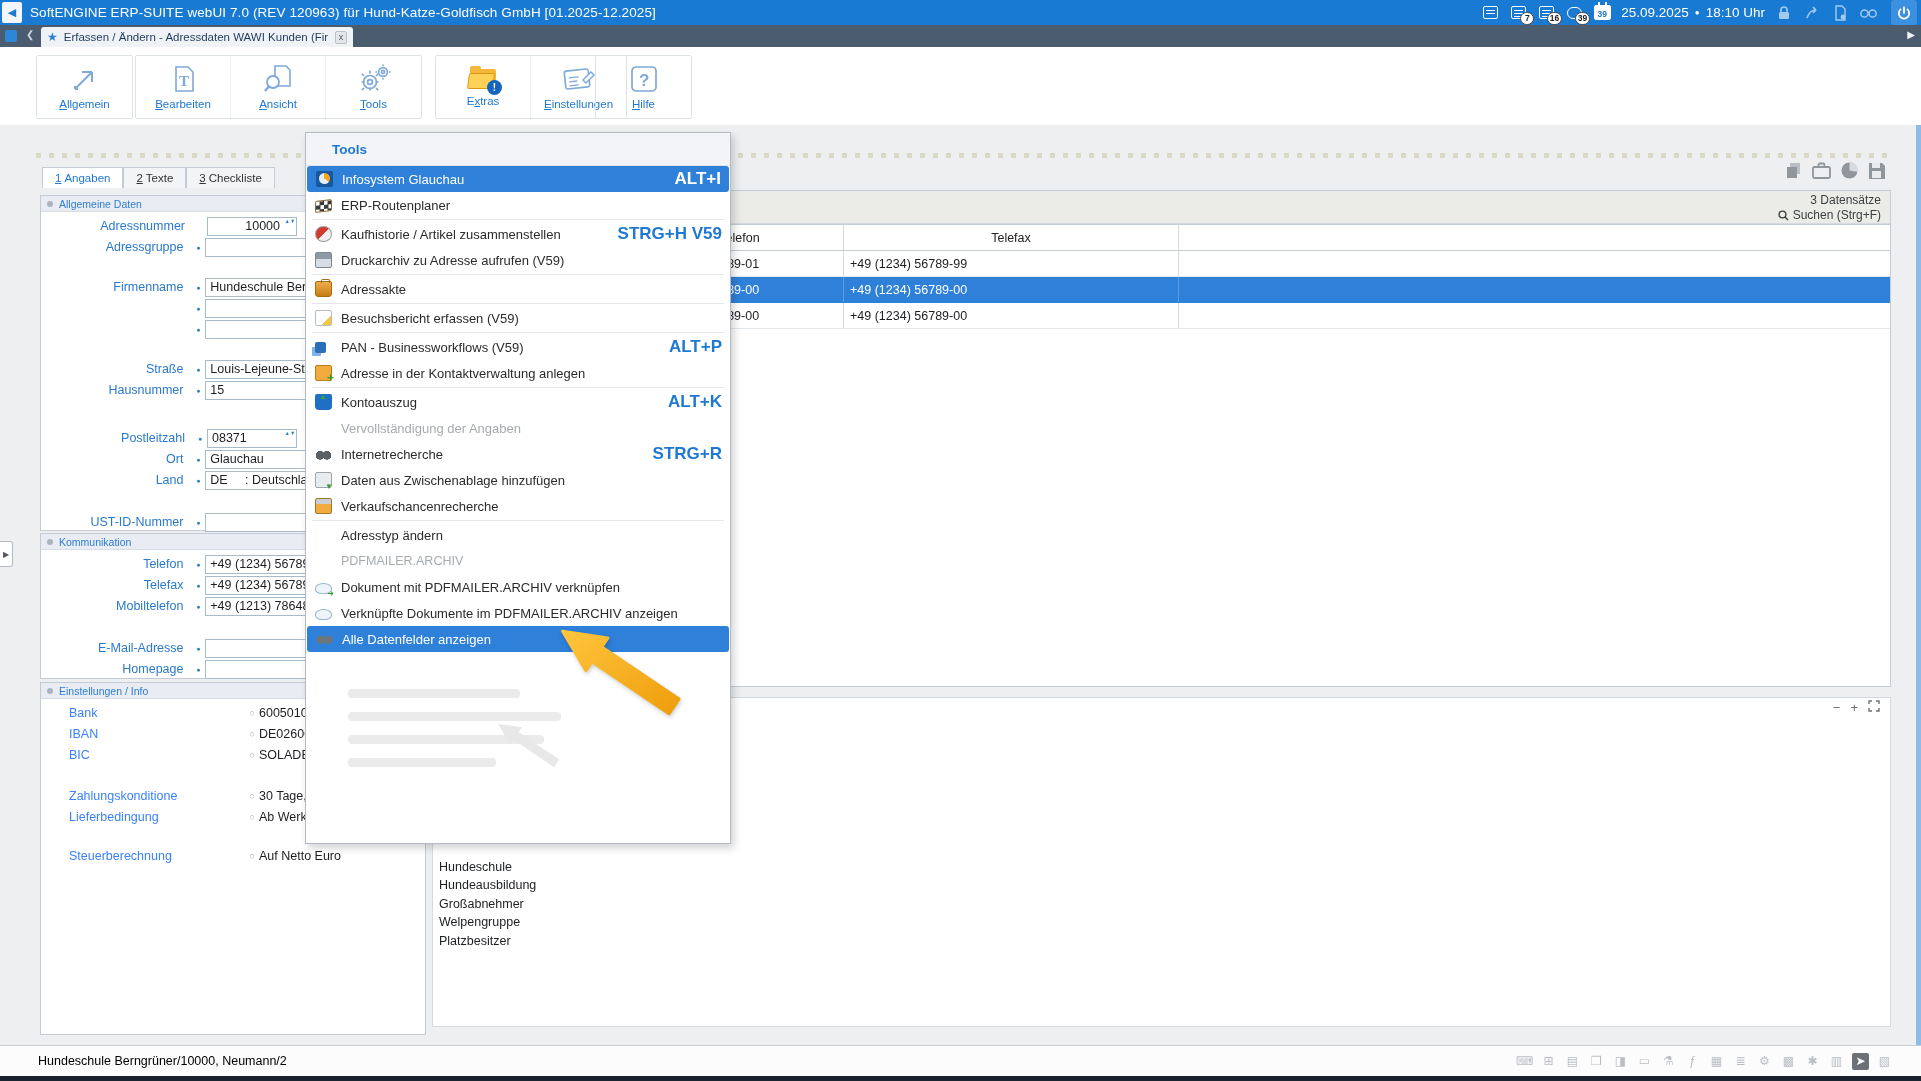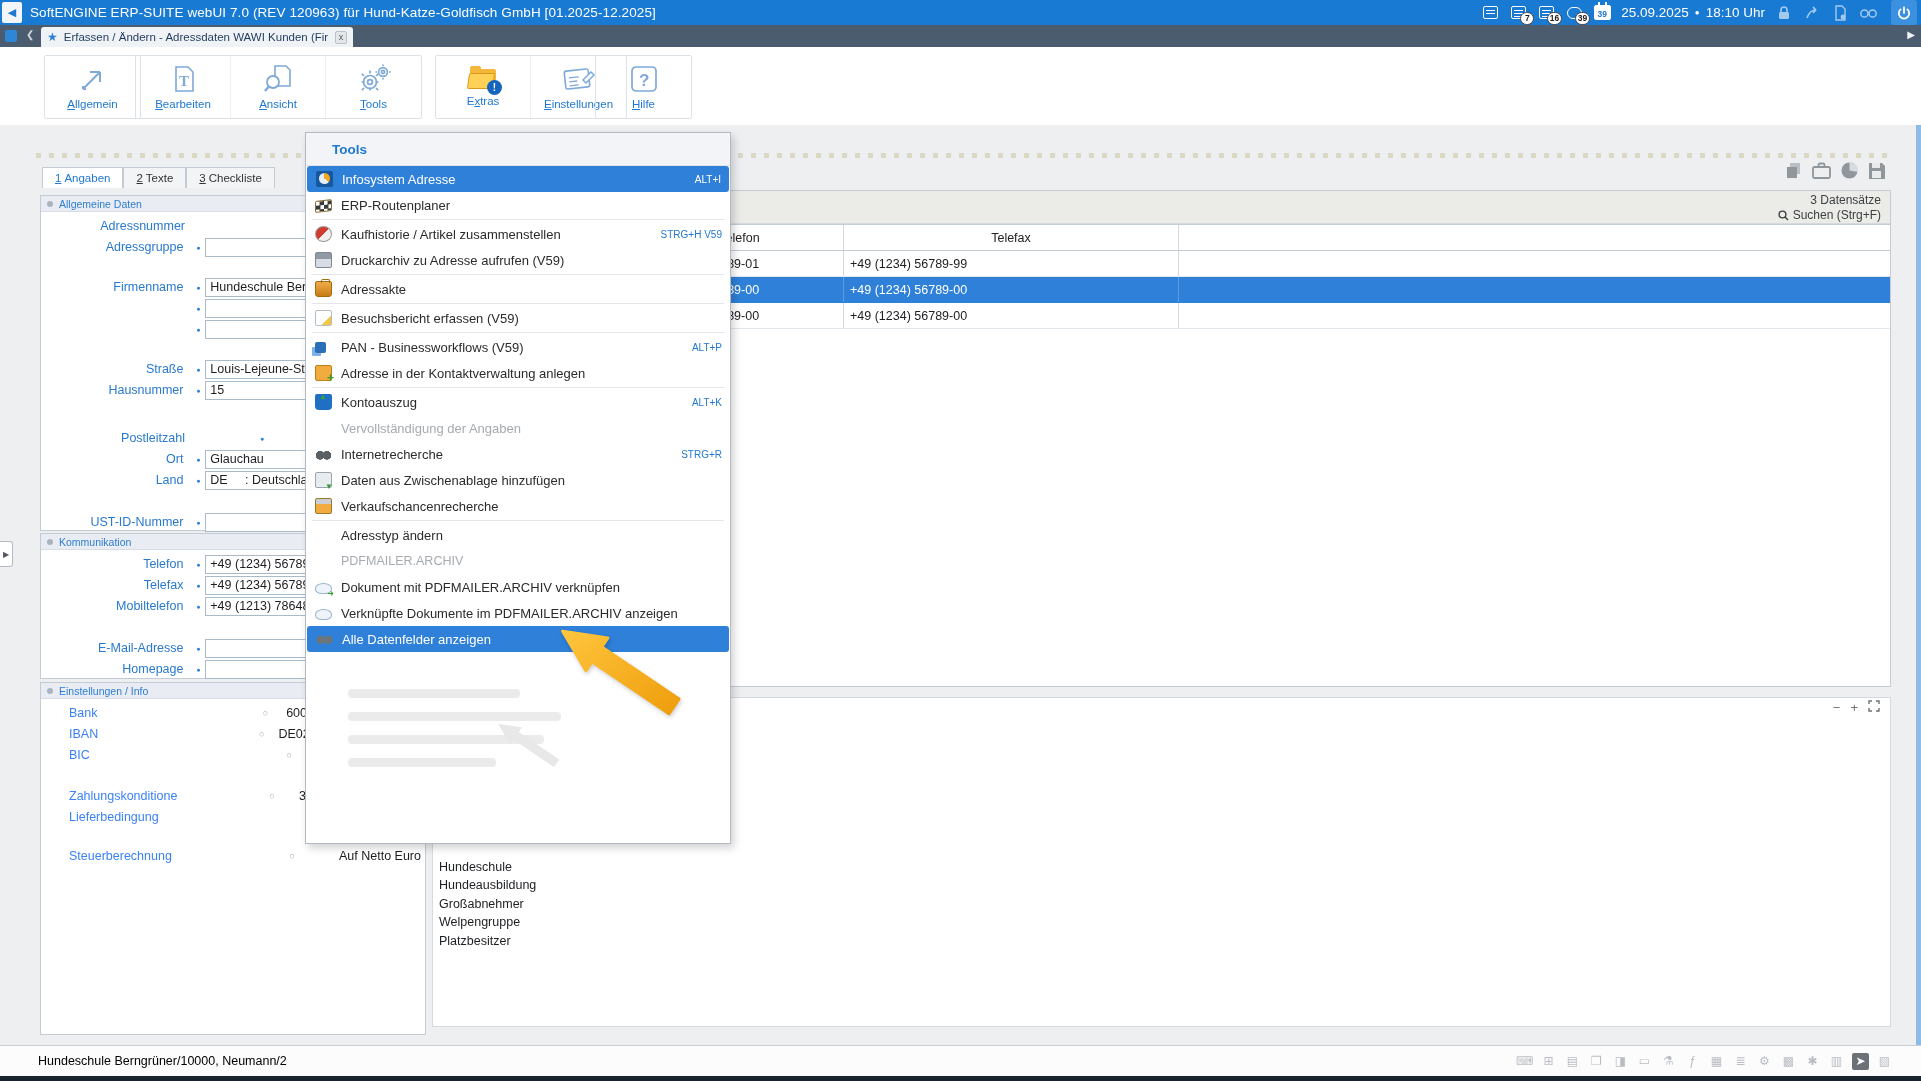--- a/index.html
+++ b/index.html
@@ -56,21 +56,21 @@
 
   
   .panel-left { position:absolute; left:40px; top:42px; width:386px; height:868px; }
   .ftabs { position:absolute; left:2px; top:0; display:flex; }
   .ftab { height:21px; padding:0 12px; font-size:11.5px; display:flex; align-items:center; gap:3px; background:#f2f4f6; border:1px solid #c3ccd6; border-bottom:none; color:#333; }
   .ftab.active { background:#fff; color:#1f78d1; position:relative; z-index:2; }
   .ftab .tnum { text-decoration:underline; }
   .fsec { position:absolute; left:0; width:386px; background:#fff; border:1px solid #c3ccd6; }
   .fsec-h { height:16px; background:#e9edf3; border-bottom:1px solid #d6dde5; display:flex; align-items:center; gap:6px; padding-left:6px; font-size:10.5px; color:#2d7dd2; }
   .fsec-h .sdot { width:6px; height:6px; border-radius:50%; background:#a9b4bf; }
-  .frow { position:absolute; left:4px; right:4px; height:20px; display:flex; align-items:center;justify-content:space-between; }
+  .frow { position:absolute; left:4px; right:4px; height:20px; display:flex; align-items:center; }
   .flabel { width:148px; text-align:right; padding-right:8px; font-size:12.5px; color:#2979cc; white-space:nowrap; }
   .flabel.lite { color:#3b82f6; text-align:left; padding-left:24px; width:200px; }
   .fdot { width:14px; text-align:center; color:#2e80d9; font-size:7px; }
   .fcirc { width:14px; text-align:center; color:#9fb0c0; font-size:9px; }
   .finput { width:218px; height:19px; border:1px solid #a9bac9; background:#fff; font-size:12.5px; font-family:"Liberation Sans",sans-serif; color:#1c1e21; padding:0 4px; }
   .finput.short { width:90px; }
   .finput.ra { text-align:right; padding-right:16px; }
   .spinwrap { position:relative; }
   .spin { position:absolute; right:2px; top:2px; width:10px; display:flex; flex-direction:column; align-items:center; color:#2e80d9; font-size:5.5px; line-height:7px; }
   .fval { font-size:12.5px; color:#1c1e21; white-space:pre; }
@@ -95,21 +95,21 @@
   .low-controls { position:absolute; right:10px; top:2px; display:flex; gap:10px; align-items:center; color:#6b7075; font-size:13px; }
   .keywords { position:absolute; left:6px; top:160px; font-size:12.5px; color:#1c1e21; line-height:18.4px; }
 
   .edgehandle { position:absolute; left:0; top:416px; width:13px; height:26px; background:#fff; border:1px solid #b4bac2; border-left:none; border-radius:0 3px 3px 0; display:flex; align-items:center; justify-content:center; color:#556; font-size:8px; }
 
   
   .menu { position:absolute; left:305px; top:132px; width:426px; height:712px; background:#fff; border:1px solid #b4bac2; box-shadow:3px 4px 8px rgba(0,0,0,.18); z-index:20; }
   .menu-title { height:33px; line-height:33px; background:#f2f4f7; color:#1f78d1; font-weight:bold; font-size:13.5px; padding-left:26px; border-bottom:1px solid #e0e3e7; }
   .mitem { height:26px; display:flex; align-items:center; padding:0 8px 0 9px; font-size:13px; color:#2b2b2b; }
   .mitem .mlabel { white-space:nowrap; overflow:hidden; }
-  .mitem .mshort { margin-left:auto; color:#1f78d1; font-size:10px; padding-left:10px; }
+  .mitem .mshort { margin-left:auto; color:#1f78d1; font-size:17px; padding-left:10px;font-weight:bold; }
   .mitem.hl { background:#2e80d9; color:#fff; border-radius:3px; margin:0 1px; }
   .mitem.hl .mshort { color:#fff; }
   .mitem.dis { color:#a6abb0; }
   .mitem.sechead { color:#a6abb0; font-size:12.5px; }
   .msep { height:1px; background:#e4e7ea; margin:1px 6px; }
   .mi { width:17px; height:16px; margin-right:9px; flex:none; position:relative; border-radius:2px; }
   .ic-info { background:#17579e; }
   .ic-info:after{content:"";position:absolute;left:3px;top:2px;width:11px;height:11px;border-radius:50%;background:conic-gradient(#f5a81c 0 130deg,#e8eef5 130deg 360deg);}
   .ic-flag { background:conic-gradient(#3a3a3a 0 25%,#fff 0 50%,#3a3a3a 0 75%,#fff 0) 0 0/8px 8px; border:1px solid #8a6d3b; transform:skewY(-6deg); height:12px; margin-top:2px; }
   .ic-hist { border-radius:50%; background:linear-gradient(135deg,#d23b2f 50%,#f0f0f0 50%); border:1px solid #9a9a9a; }
@@ -223,21 +223,21 @@
   <span class="tb-chev-l">❮</span>
   <div class="doc-tab">
     <span class="star">★</span>
     <span class="tlabel">Erfassen / Ändern - Adressdaten WAWI Kunden (Firma)</span>
     <span class="tclose">x</span>
   </div>
   <span class="tb-chev-r">▶</span>
 </div>
 
 <div class="toolbar">
-  <div class="tgroup" style="left:44px">
+  <div class="tgroup" style="left:36px">
     <div class="tbtn">
       <span>
         <svg width="34" height="30" viewBox="0 0 34 30">
             <path d="M7 25 L24 8 M24 8 h-10 M24 8 v10 M7 25 l3 0 M7 25 l0 -3" fill="none" stroke="#7fa9d8" stroke-width="2" stroke-linejoin="round"></path>
           </svg>
       </span>
       <span class="lbl"><u>A</u>llgemein</span>
     </div>
   </div>
   <div class="tgroup" style="left:135px">
@@ -545,21 +545,21 @@
   </div>
 
   <div class="edgehandle">▶</div>
 </div>
 
 <div class="menu">
   <div class="menu-title">Tools</div>
 
   <div class="mitem hl">
     <span class="mi ic-info"></span>
-    <span class="mlabel">Infosystem Adresse</span>
+    <span class="mlabel">Infosystem Glauchau</span>
     <span class="mshort">ALT+I</span>
   </div>
   <div class="mitem">
     <span class="mi ic-flag"></span>
     <span class="mlabel">ERP-Routenplaner</span>
   </div>
   <div class="msep"></div>
   <div class="mitem">
     <span class="mi ic-hist"></span>
     <span class="mlabel">Kaufhistorie / Artikel zusammenstellen</span>

